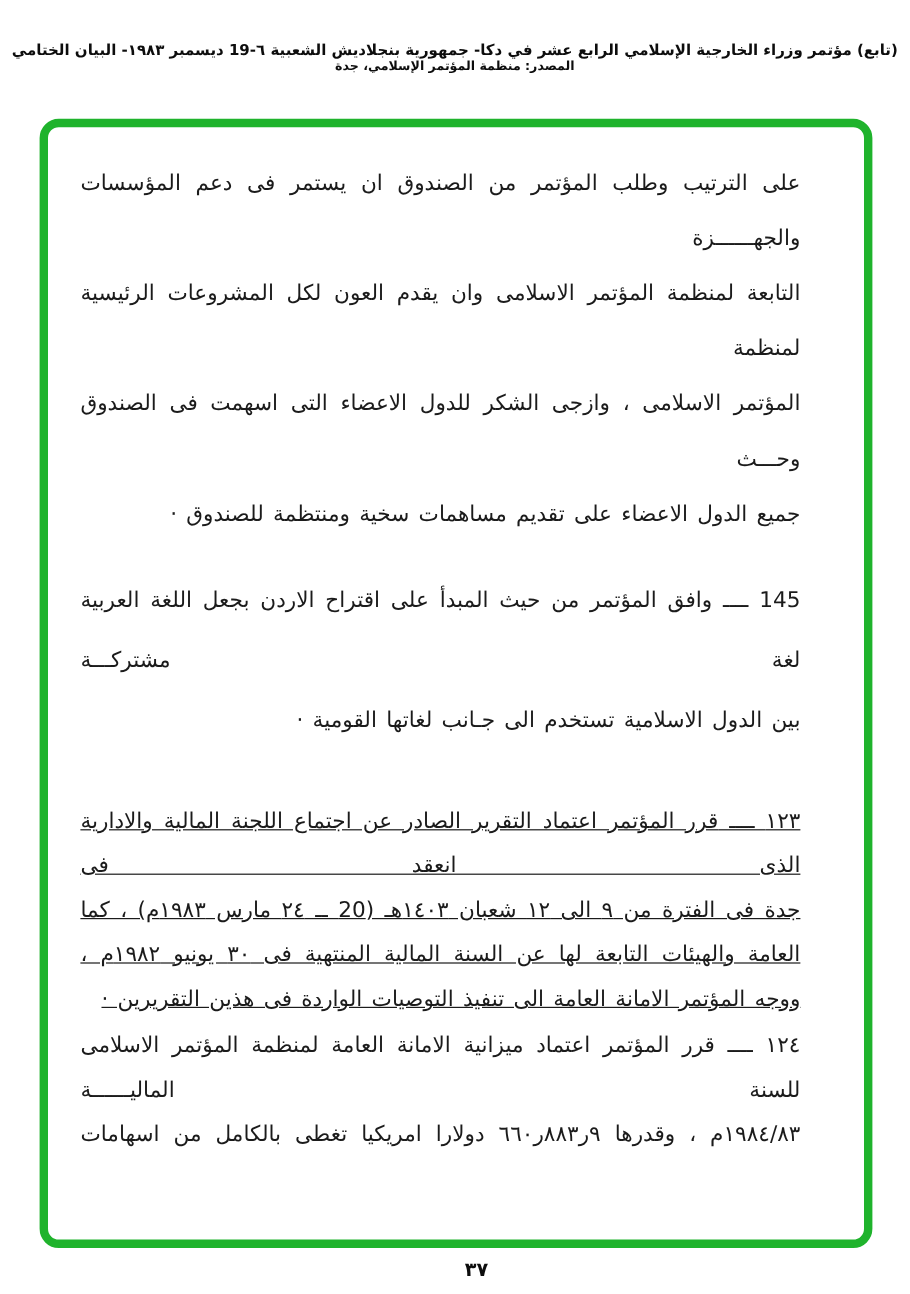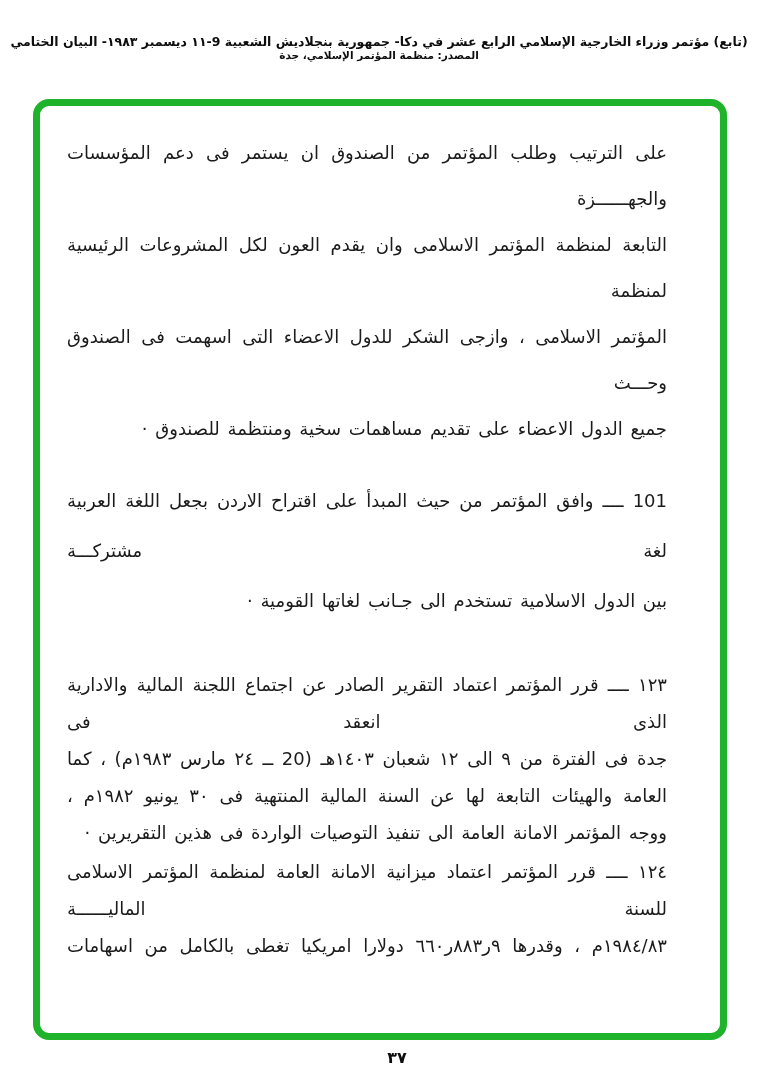--- a/index.html
+++ b/index.html
@@ -58,21 +58,21 @@
     text-align: justify;
     text-align-last: justify;
     white-space: normal;
   }
   .para .bl.last {
     text-align-last: right;
   }
   .doc > .para:nth-child(1) .bl { line-height: 46px; }
   .doc > .para:nth-child(2) { margin-top: 24px; }
   .doc > .para:nth-child(2) .bl { line-height: 50px; }
-  .doc > .para:nth-child(3) { margin-top: 40px; }
+  .doc > .para:nth-child(3) { margin-top: 40px; text-decoration: underline; }
   .doc > .para:nth-child(3) .bl { line-height: 37px; }
   .doc > .para:nth-child(4) { margin-top: 2px; }
   .doc > .para:nth-child(4) .bl { line-height: 37px; }
   .pnum {
     white-space: nowrap;
   }
   .page-number {
     position: absolute;
     top: 1048px;
     left: 0;
@@ -81,35 +81,35 @@
     font-weight: bold;
     font-size: 16px;
     color: #0d0d0d;
     margin-left: 36px;
   }
 </style>
 </head>
 <body>
 
 <div class="page-header">
-  <div class="t1">(تابع) مؤتمر وزراء الخارجية الإسلامي الرابع عشر في دكا- جمهورية بنجلاديش الشعبية 9-١١ ديسمبر ١٩٨٣- البيان الختامي</div>
+  <div class="t1">(تابع) مؤتمر وزراء الخارجية الإسلامي الرابع عشر في دكا- جمهورية بنجلاديش الشعبية ٦-19 ديسمبر ١٩٨٣- البيان الختامي</div>
   <div class="t2">المصدر: منظمة المؤتمر الإسلامي، جدة</div>
 </div>
 
 <div class="green-frame"></div>
 
 <div class="doc">
     <div class="para">
       <div class="bl">على الترتيب وطلب المؤتمر من الصندوق ان يستمر فى دعم المؤسسات والجهــــــزة</div>
       <div class="bl">التابعة لمنظمة المؤتمر الاسلامى وان يقدم العون لكل المشروعات الرئيسية لمنظمة</div>
       <div class="bl">المؤتمر الاسلامى ، وازجى الشكر للدول الاعضاء التى اسهمت فى الصندوق وحـــث</div>
       <div class="bl last">جميع الدول الاعضاء على تقديم مساهمات سخية ومنتظمة للصندوق ·</div>
     </div>
     <div class="para">
-      <div class="bl"><span class="pnum">101 ــــ </span>وافق المؤتمر من حيث المبدأ على اقتراح الاردن بجعل اللغة العربية لغة مشتركـــة</div>
+      <div class="bl"><span class="pnum">145 ــــ </span>وافق المؤتمر من حيث المبدأ على اقتراح الاردن بجعل اللغة العربية لغة مشتركـــة</div>
       <div class="bl last">بين الدول الاسلامية تستخدم الى جـانب لغاتها القومية ·</div>
     </div>
     <div class="para">
       <div class="bl"><span class="pnum">١٢٣ ــــ </span>قرر المؤتمر اعتماد التقرير الصادر عن اجتماع اللجنة المالية والادارية الذى انعقد فى</div>
       <div class="bl">جدة فى الفترة من ٩ الى ١٢ شعبان ١٤٠٣هـ (20 ــ ٢٤ مارس ١٩٨٣م) ، كما</div>
       <div class="bl">العامة والهيئات التابعة لها عن السنة المالية المنتهية فى ٣٠ يونيو ١٩٨٢م ،</div>
       <div class="bl last">ووجه المؤتمر الامانة العامة الى تنفيذ التوصيات الواردة فى هذين التقريرين ·</div>
     </div>
     <div class="para">
       <div class="bl"><span class="pnum">١٢٤ ــــ </span>قرر المؤتمر اعتماد ميزانية الامانة العامة لمنظمة المؤتمر الاسلامى للسنة الماليــــــة</div>

